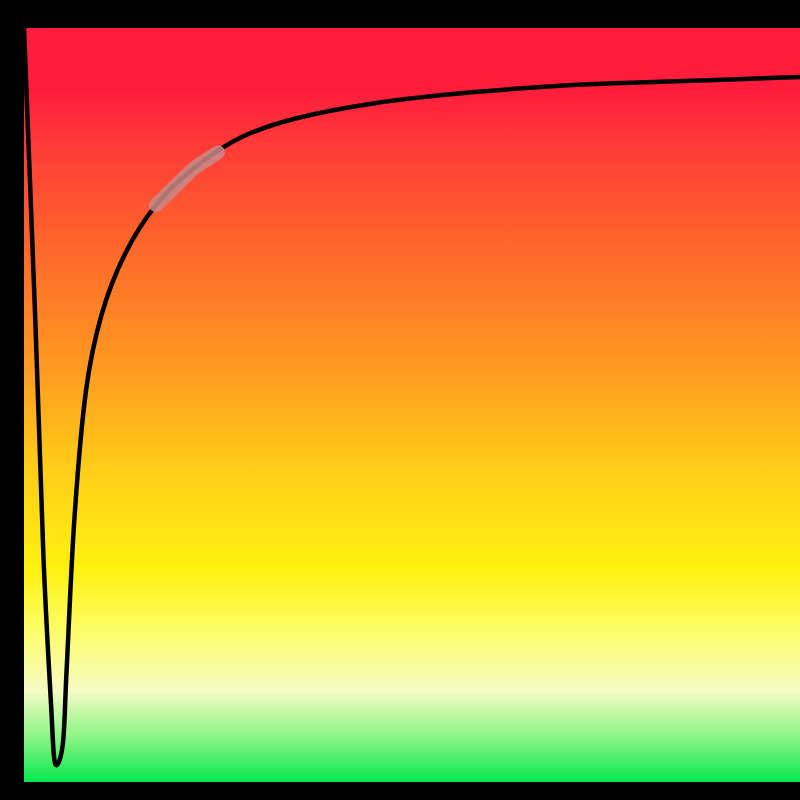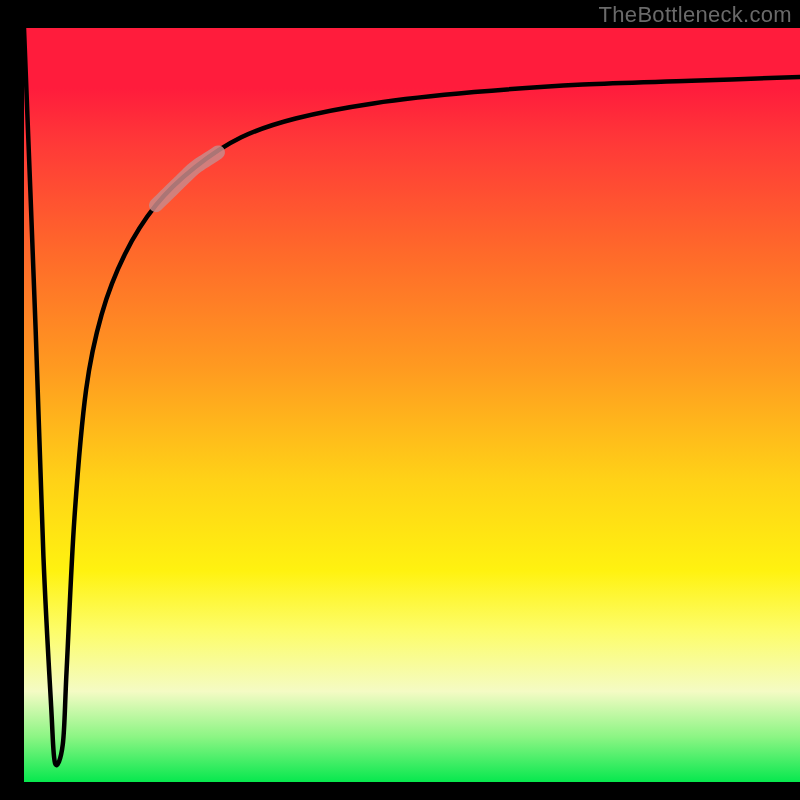--- a/index.html
+++ b/index.html
@@ -49,14 +49,13 @@
 </style>
 </head>
 <body>
 
 <div class="wrap">
   <div class="plot-area" id="plot" style="left: 24px; top: 28px; width: 776px; height: 754px;"></div>
   <svg class="curve" id="curve" width="800" height="800">
       <path d="M 24,28 C 25.94,78.26666666666668 32.406666666666666,241.63333333333338 35.64,329.6 C 38.873333333333335,417.56666666666666 40.81333333333334,492.96666666666664 43.400000000000006,555.8 C 45.98666666666667,618.6333333333333 49.220000000000006,672.0416666666667 51.160000000000004,706.6 C 53.1,741.1583333333333 53.1,756.8666666666667 55.04,763.15 C 56.98,769.4333333333333 60.86,760.0083333333333 62.800000000000004,744.3 C 64.74000000000001,728.5916666666666 64.74000000000001,706.5999999999999 66.68,668.9 C 68.62,631.2 71.20666666666666,564.5966666666667 74.44,518.1 C 77.67333333333333,471.60333333333335 81.55333333333333,423.84999999999997 86.08,389.91999999999996 C 90.60666666666667,355.98999999999995 95.13333333333334,337.14 101.60000000000001,314.52 C 108.06666666666668,291.9 115.82666666666668,272.42166666666674 124.88000000000001,254.20000000000005 C 133.93333333333334,235.97833333333338 144.28000000000003,219.64166666666665 155.92000000000002,205.19 C 167.56,190.73833333333334 180.49333333333334,178.80000000000004 194.72,167.49000000000004 C 208.94666666666666,156.18000000000004 224.4666666666667,145.49833333333336 241.28000000000003,137.33 C 258.09333333333336,129.16166666666666 273.6133333333333,124.13499999999999 295.59999999999997,118.47999999999999 C 317.58666666666664,112.82499999999999 343.4533333333333,107.79833333333332 373.2,103.39999999999998 C 402.94666666666666,99.00166666666664 439.15999999999997,95.23166666666664 474.08,92.08999999999997 C 509,88.94833333333331 546.5066666666667,86.43499999999997 582.72,84.54999999999997 C 618.9333333333334,82.66499999999996 655.1466666666666,82.03666666666663 691.36,80.77999999999997 C 727.5733333333334,79.52333333333331 781.8933333333333,77.63833333333329 800,77.00999999999996" stroke="#000" stroke-width="4.5" fill="none" stroke-linecap="round" stroke-linejoin="round"></path>
       <path d="M 155.92000000000002,205.19 C 156.78222222222223,204.35222222222222 159.3688888888889,201.83888888888885 161.09333333333333,200.1633333333333 C 162.81777777777776,198.48777777777775 164.54222222222222,196.81222222222223 166.26666666666665,195.13666666666668 C 167.99111111111108,193.46111111111114 169.71555555555554,191.78555555555556 171.44,190.10999999999999 C 173.16444444444446,188.4344444444444 174.8888888888889,186.75888888888883 176.61333333333334,185.0833333333333 C 178.33777777777777,183.40777777777774 180.0622222222222,181.73222222222222 181.78666666666666,180.05666666666667 C 183.51111111111112,178.38111111111112 185.23555555555555,176.70555555555555 186.96,175.02999999999997 C 188.68444444444447,173.3544444444444 190.4088888888889,171.5392592592592 192.13333333333333,170.00333333333327 C 193.85777777777776,168.46740740740734 195.5822222222222,167.07111111111104 197.30666666666667,165.81444444444438 C 199.03111111111113,164.55777777777772 200.75555555555556,163.58037037037028 202.48000000000002,162.46333333333325 C 204.20444444444448,161.34629629629623 205.92888888888893,160.22925925925924 207.65333333333336,159.11222222222221 C 209.3777777777778,157.9951851851852 211.10222222222222,156.87814814814809 212.82666666666665,155.76111111111106 C 214.55111111111108,154.64407407407404 217.13777777777779,152.96851851851852 218,152.41000000000003" stroke="#c98a8a" stroke-width="14" stroke-opacity="0.85" fill="none" stroke-linecap="round"></path>
     </svg>
-  <div class="watermark" id="wm" style="top:2px; right:8px;">TheBottleneck.com</div>
 </div>
 
 </body></html>

